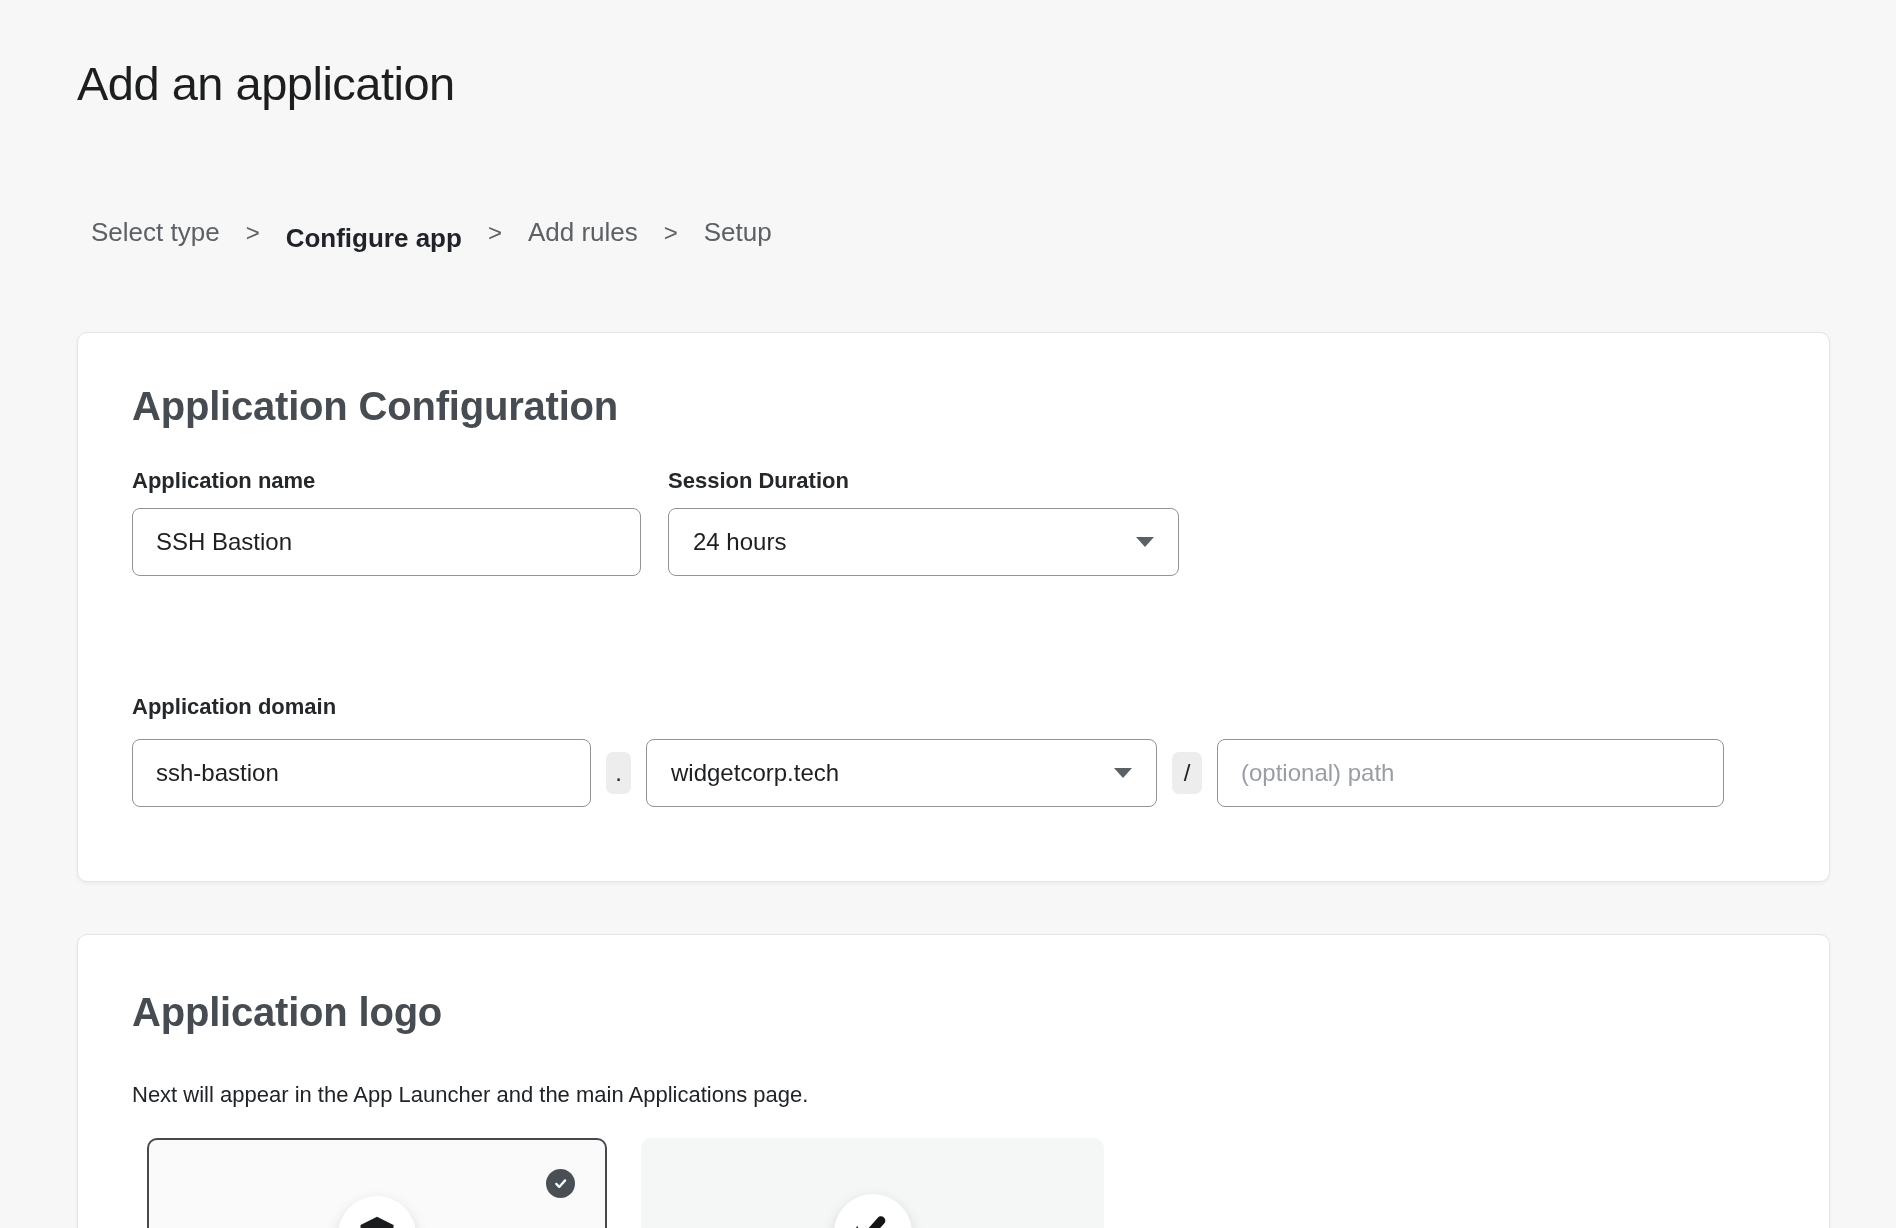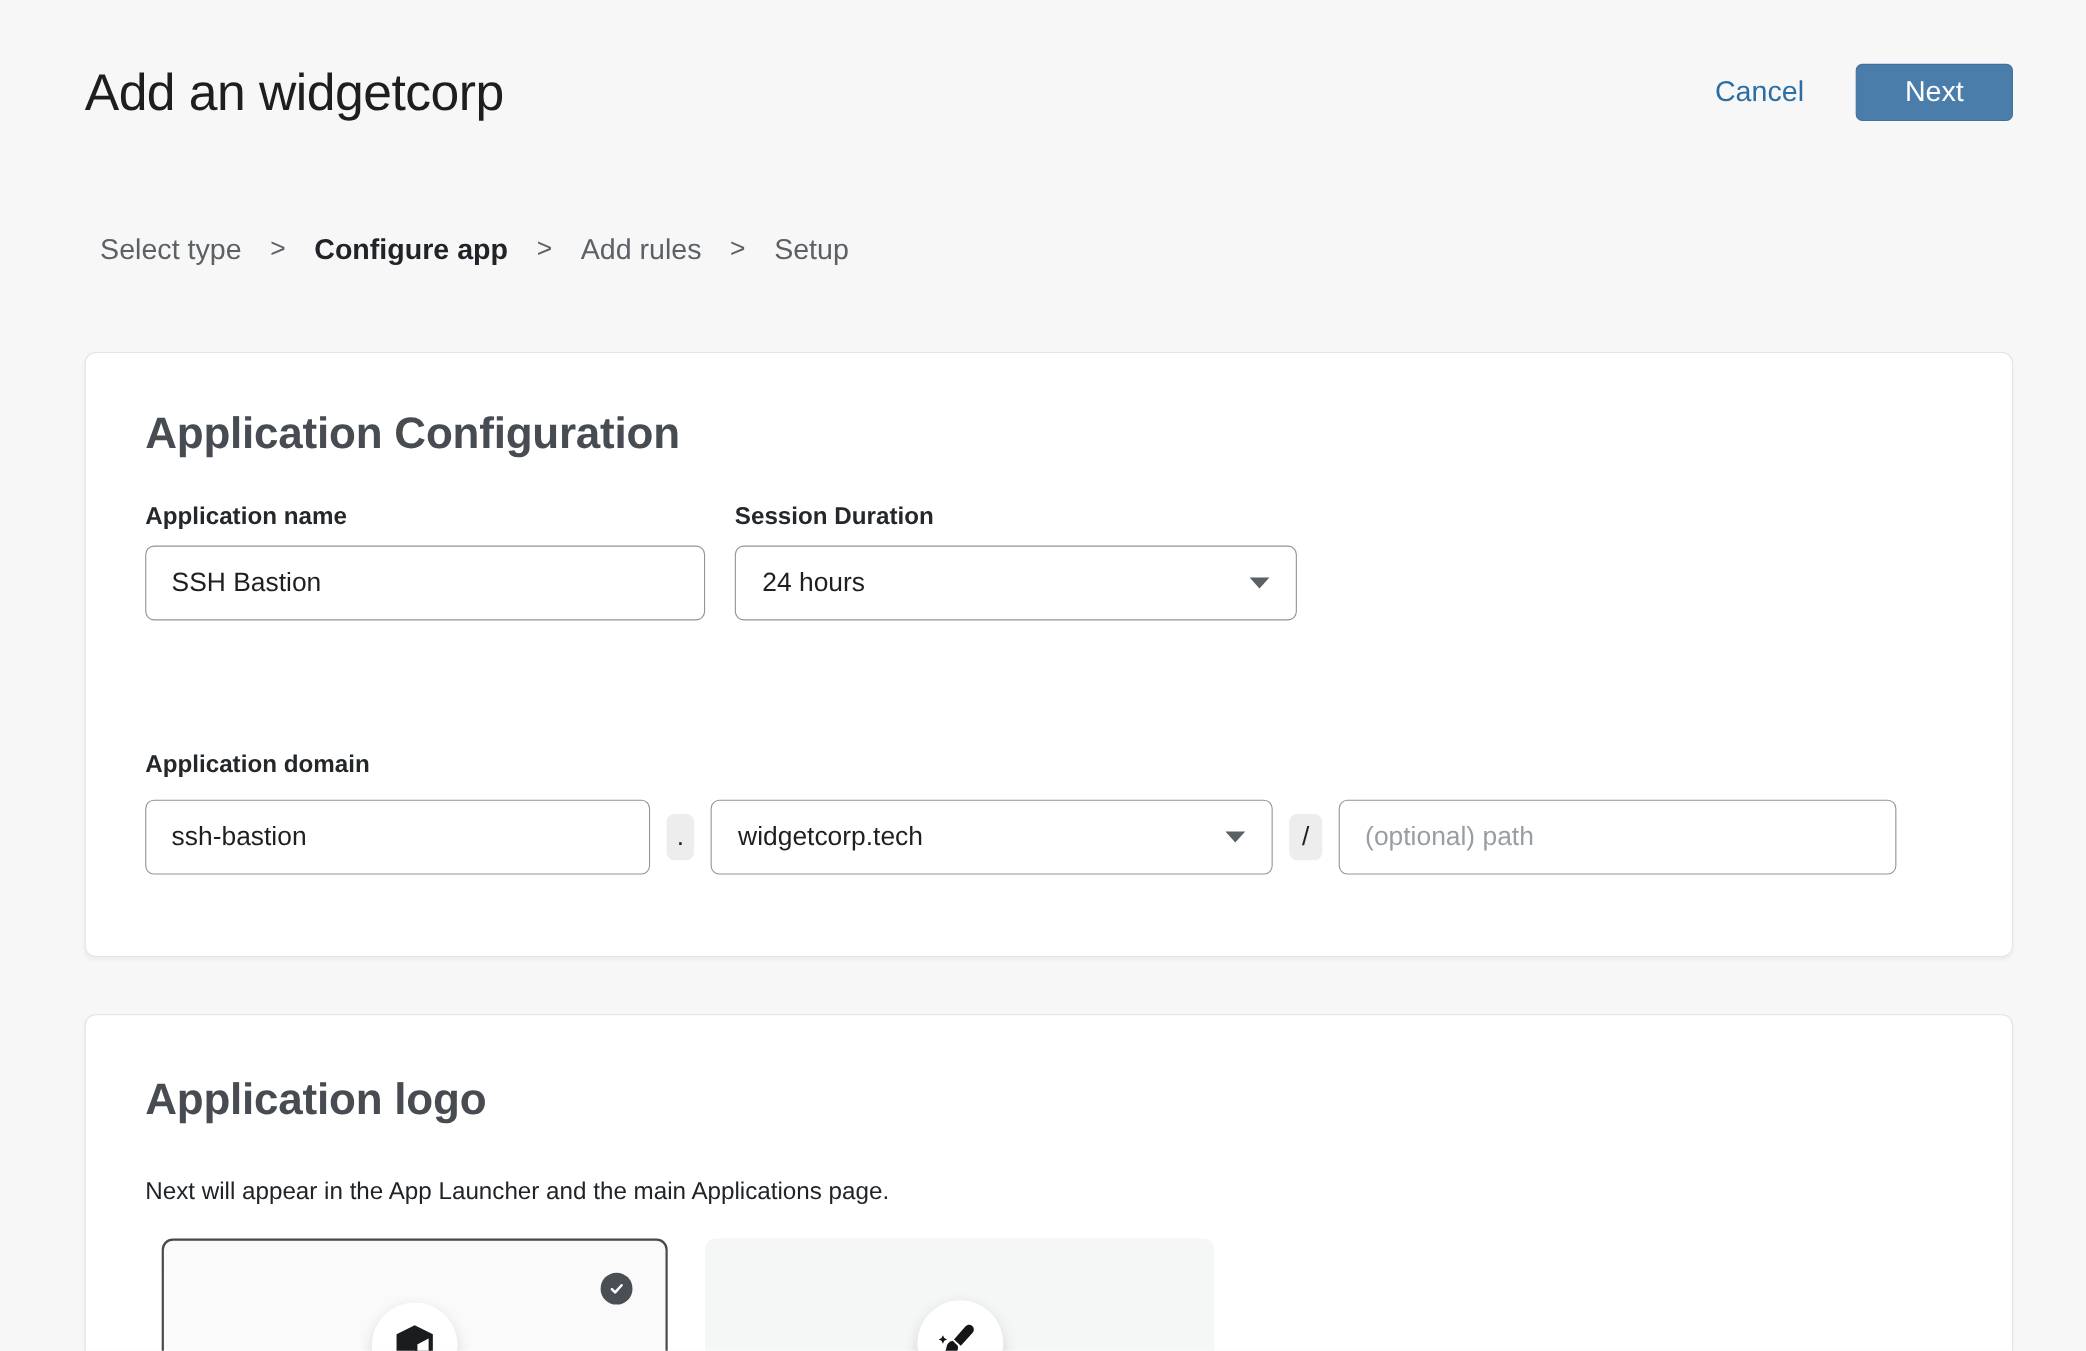--- a/index.html
+++ b/index.html
@@ -27,21 +27,21 @@
     width: 143px; height: 52px; border: 1px solid #41729e; border-radius: 6px;
     background: #4a7da9; color: #ffffff; font-size: 26px;
     font-family: "Liberation Sans", sans-serif; cursor: pointer;
   }
 
   
   .stepper {
     display: flex; align-items: center; gap: 26px;
     margin: 100px 0 0 91px; font-size: 26px; color: #5c6166;
   }
-  .step.active { font-weight: 700; color: #202327; }
+  .step.active { font-weight: 700; color: #202327; margin-top: 12px; }
   .step-sep { color: #5c6166; font-size: 24px; }
 
   
   .card {
     margin: 0 66px 0 77px; background: #ffffff;
     border: 1px solid #e3e4e5; border-radius: 10px;
     box-shadow: 0 2px 4px rgba(0,0,0,0.045);
     padding: 0 54px;
   }
   .card-config { margin-top: 78px; height: 550px; }
@@ -114,25 +114,21 @@
     width: 78px; height: 78px; border-radius: 50%; background: #ffffff;
     box-shadow: 0 5px 14px rgba(0,0,0,0.14);
     display: flex; align-items: center; justify-content: center;
   }
   .logo-tile.selected .icon-circle { top: 56px; }
 </style>
 </head>
 <body>
 
 <div class="topbar">
-  <h1 class="page-title">Add an widgetcorp</h1>
-  <div class="topbar-actions">
-    <a class="cancel-link">Cancel</a>
-    <button class="next-btn">Next</button>
-  </div>
+  <h1 class="page-title">Add an application</h1>
 </div>
 
 <div class="stepper">
   <span class="step">Select type</span>
   <span class="step-sep">&gt;</span>
   <span class="step active">Configure app</span>
   <span class="step-sep">&gt;</span>
   <span class="step">Add rules</span>
   <span class="step-sep">&gt;</span>
   <span class="step">Setup</span>

